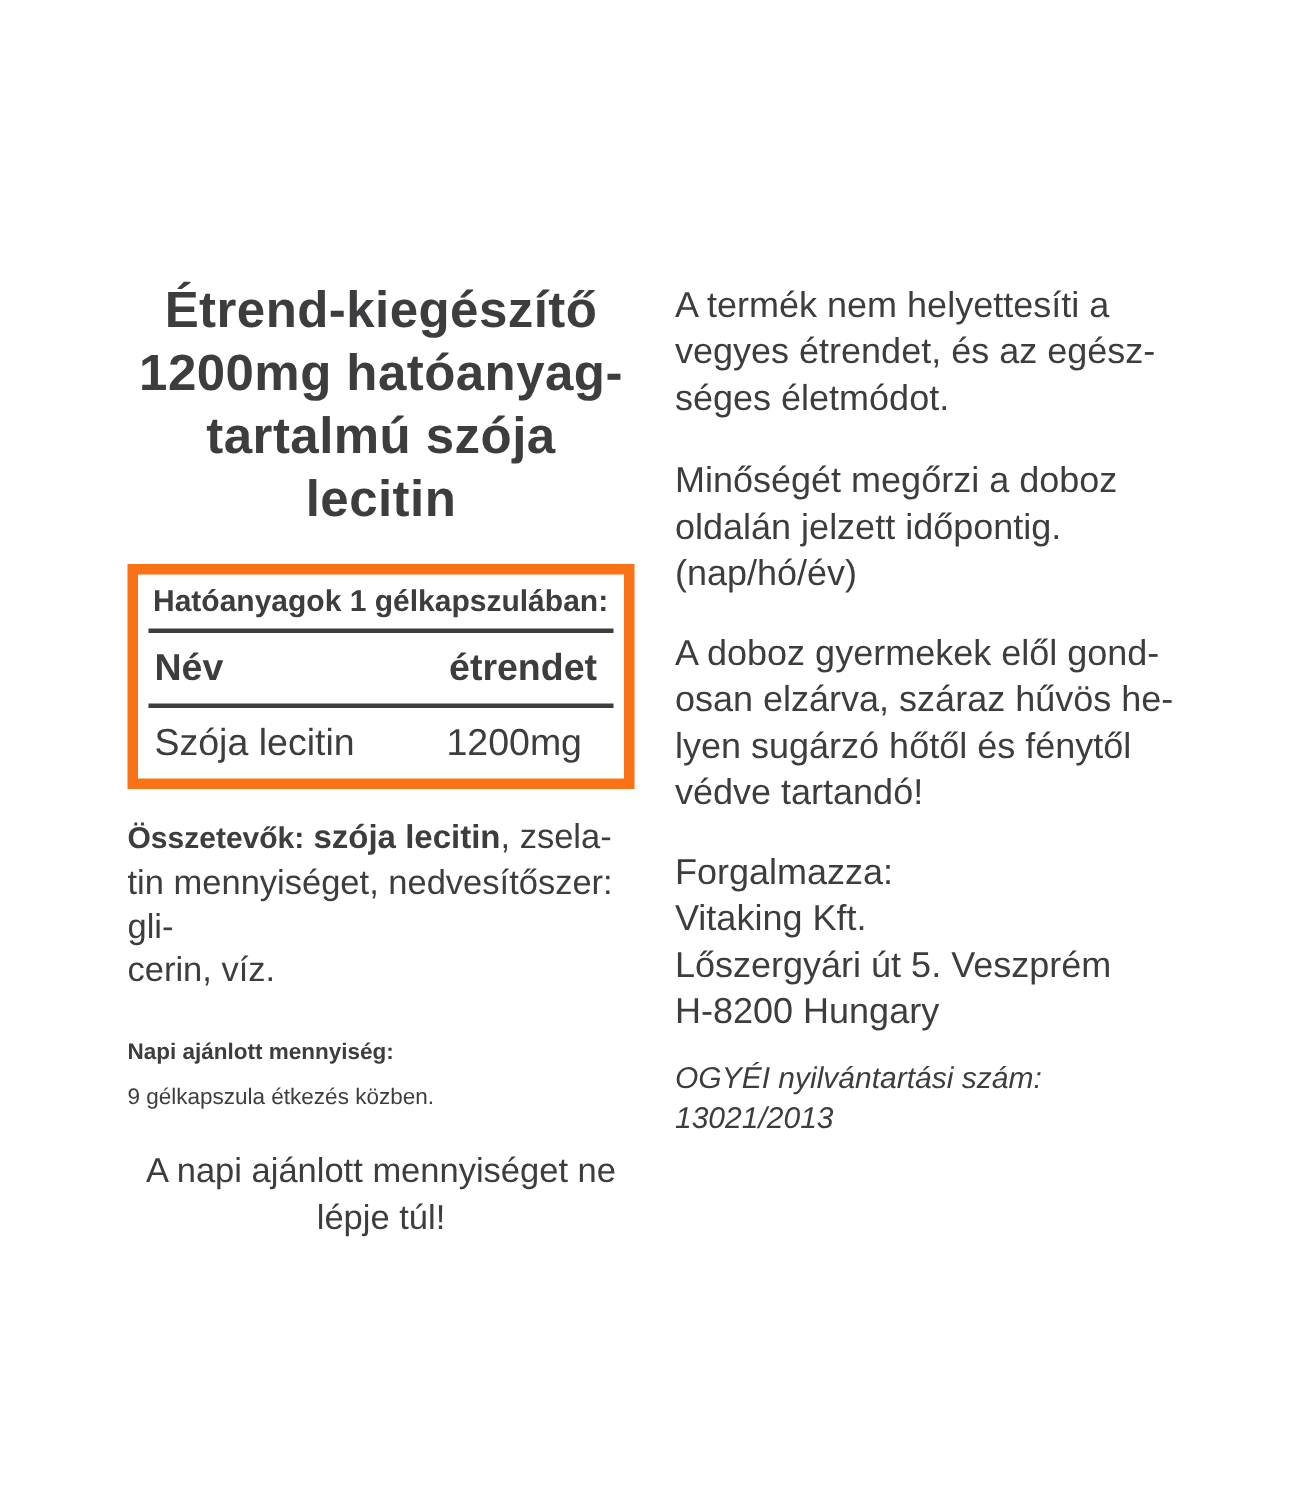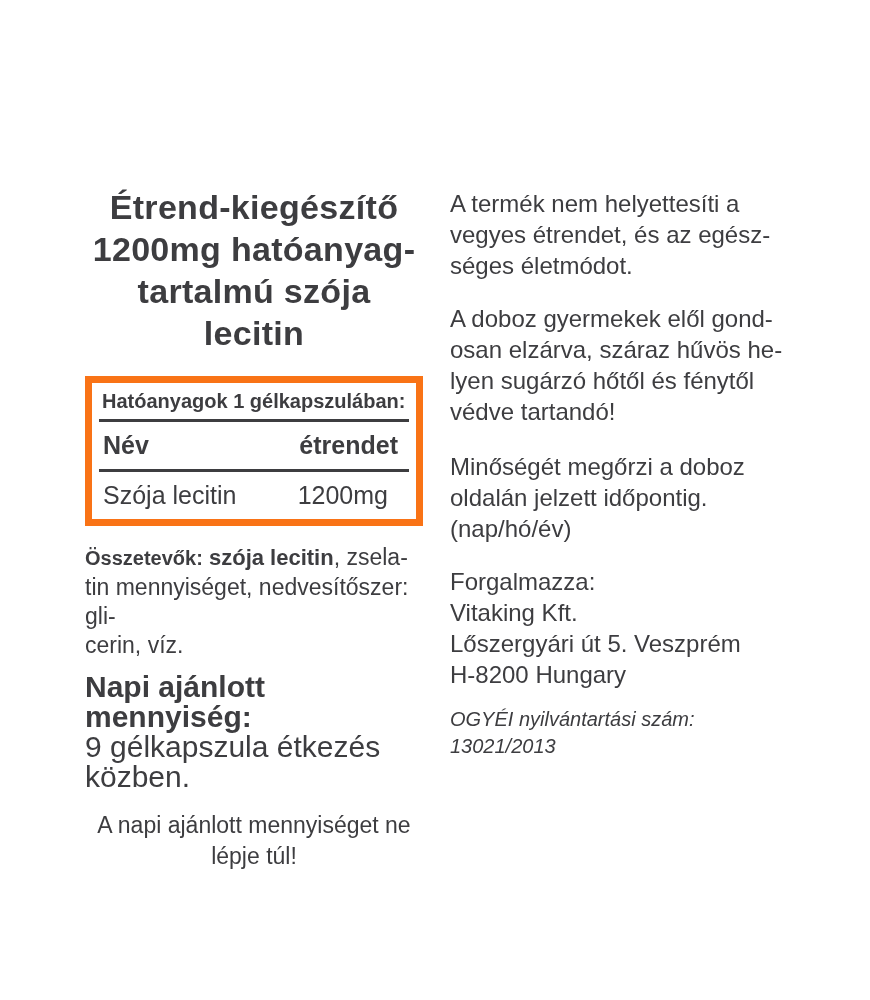--- a/index.html
+++ b/index.html
@@ -72,22 +72,22 @@
   }
   .ing-label {
     font-weight: bold;
     font-size: 20px;
   }
   .ing-highlight {
     font-weight: bold;
     font-size: 22px;
   }
   .daily {
-    margin-top: 12px;
-    font-size: 30px;
+    margin-top: 26px;
+    font-size: 15px;
     line-height: 30px;
   }
   .daily-heading {
     font-weight: bold;
   }
   .warning {
     margin-top: 18px;
     font-size: 23px;
     line-height: 31px;
     white-space: pre-line;
@@ -152,28 +152,28 @@
 lépje túl!</div>
 
   </div>
 
   <div class="col-right">
 
     <div class="rp p1">A termék nem helyettesíti a
 vegyes étrendet, és az egész-
 séges életmódot.</div>
 
+    <div class="rp p2">Minőségét megőrzi a doboz
+oldalán jelzett időpontig.
+(nap/hó/év)</div>
+
     <div class="rp p3">A doboz gyermekek elől gond-
 osan elzárva, száraz hűvös he-
 lyen sugárzó hőtől és fénytől
 védve tartandó!</div>
-
-    <div class="rp p2">Minőségét megőrzi a doboz
-oldalán jelzett időpontig.
-(nap/hó/év)</div>
 
     <div class="rp p4">Forgalmazza:
 Vitaking Kft.
 Lőszergyári út 5. Veszprém
 H-8200 Hungary</div>
 
     <div class="registration">OGYÉI nyilvántartási szám:
 13021/2013</div>
 
   </div>

